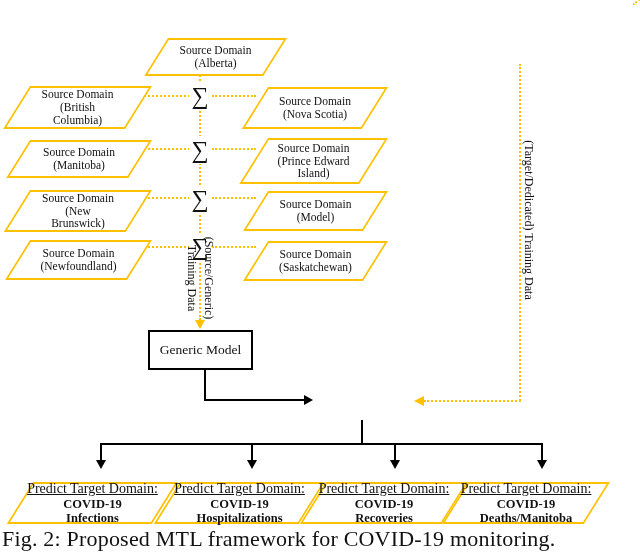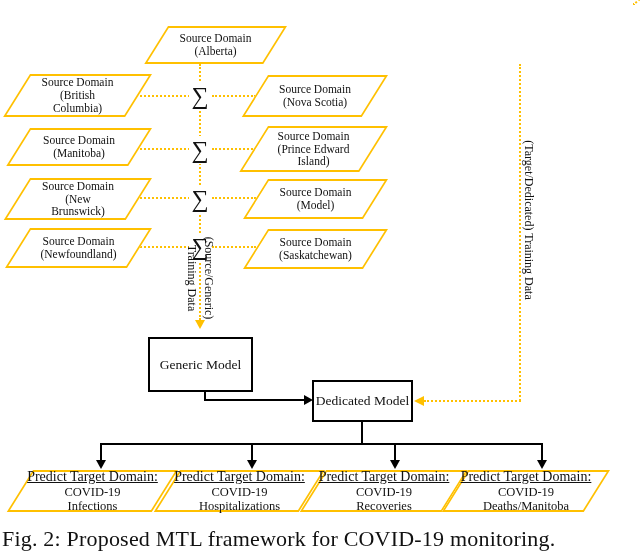--- a/index.html
+++ b/index.html
@@ -1,28 +1,28 @@
 <!DOCTYPE html>
 <html><head>
 <meta charset="utf-8">
 <style>
   html,body{margin:0;padding:0;background:#ffffff;}
   .canvas{position:relative;width:640px;height:556px;background:#fff;overflow:hidden;
           font-family:"Liberation Serif", serif;color:#111;}
   
-  .pg{position:absolute;}
+  .pg{position:absolute;margin-top:12px;}
   .pg-shape{position:absolute;top:0;height:100%;box-sizing:border-box;
             border:2px solid #FFC000;background:#fff;
             transform:skewX(-32deg);transform-origin:top left;z-index:2;}
   .pg-text{position:absolute;left:0;top:0;width:100%;height:100%;z-index:3;
            display:flex;flex-direction:column;align-items:center;justify-content:center;
            text-align:center;font-size:11.5px;line-height:1.12;}
   .pg-text div{white-space:nowrap;}
   .out-head{font-size:14px;text-decoration:underline;}
-  .out-line{font-size:12.5px;}
+  .out-line{font-size:12.5px;font-weight:bold;}
   
   .model-box{position:absolute;box-sizing:border-box;border:2px solid #000;background:#fff;
              display:flex;align-items:center;justify-content:center;font-size:13.5px;z-index:3;}
   
   .vdot{position:absolute;width:0;border-left:2px dotted #FFC000;z-index:1;}
   .hdot{position:absolute;height:0;border-top:2px dotted #FFC000;z-index:1;}
   .vline{position:absolute;width:2px;background:#000;z-index:1;}
   .hline{position:absolute;height:2px;background:#000;z-index:1;}
   
   .ah{position:absolute;width:0;height:0;z-index:2;}
@@ -142,22 +142,21 @@
     </div>
   </div>
   <div class="pg" style="left:243px;top:229px;width:145px;height:40px">
     <div class="pg-shape" style="left:25px;width:120px"></div>
     <div class="pg-text">
       <div>Source Domain</div>
       <div>(Saskatchewan)</div>
     </div>
   </div>
 
-  <div class="model-box" style="left:148px;top:337px;width:105px;height:55px">Generic Model</div>
-  <div class="model-box" style="left:312px;top:380px;width:101px;height:42px">Dedicated Model</div>
+  <div class="model-box" style="left:148px;top:330px;width:105px;height:40px">Generic Model</div>
 
   <div class="vline" style="left:204px;top:369px;height:32px"></div>
   <div class="hline" style="left:204px;top:399px;width:100px"></div>
   <div class="ah ah-right-b" style="left:304px;top:395px"></div>
 
   <div class="vline" style="left:361px;top:420px;height:25px"></div>
   <div class="hline" style="left:100px;top:443px;width:443px"></div>
   <div class="vline" style="left:100px;top:443px;height:17px"></div>
   <div class="vline" style="left:251px;top:443px;height:17px"></div>
   <div class="vline" style="left:394px;top:443px;height:17px"></div>

